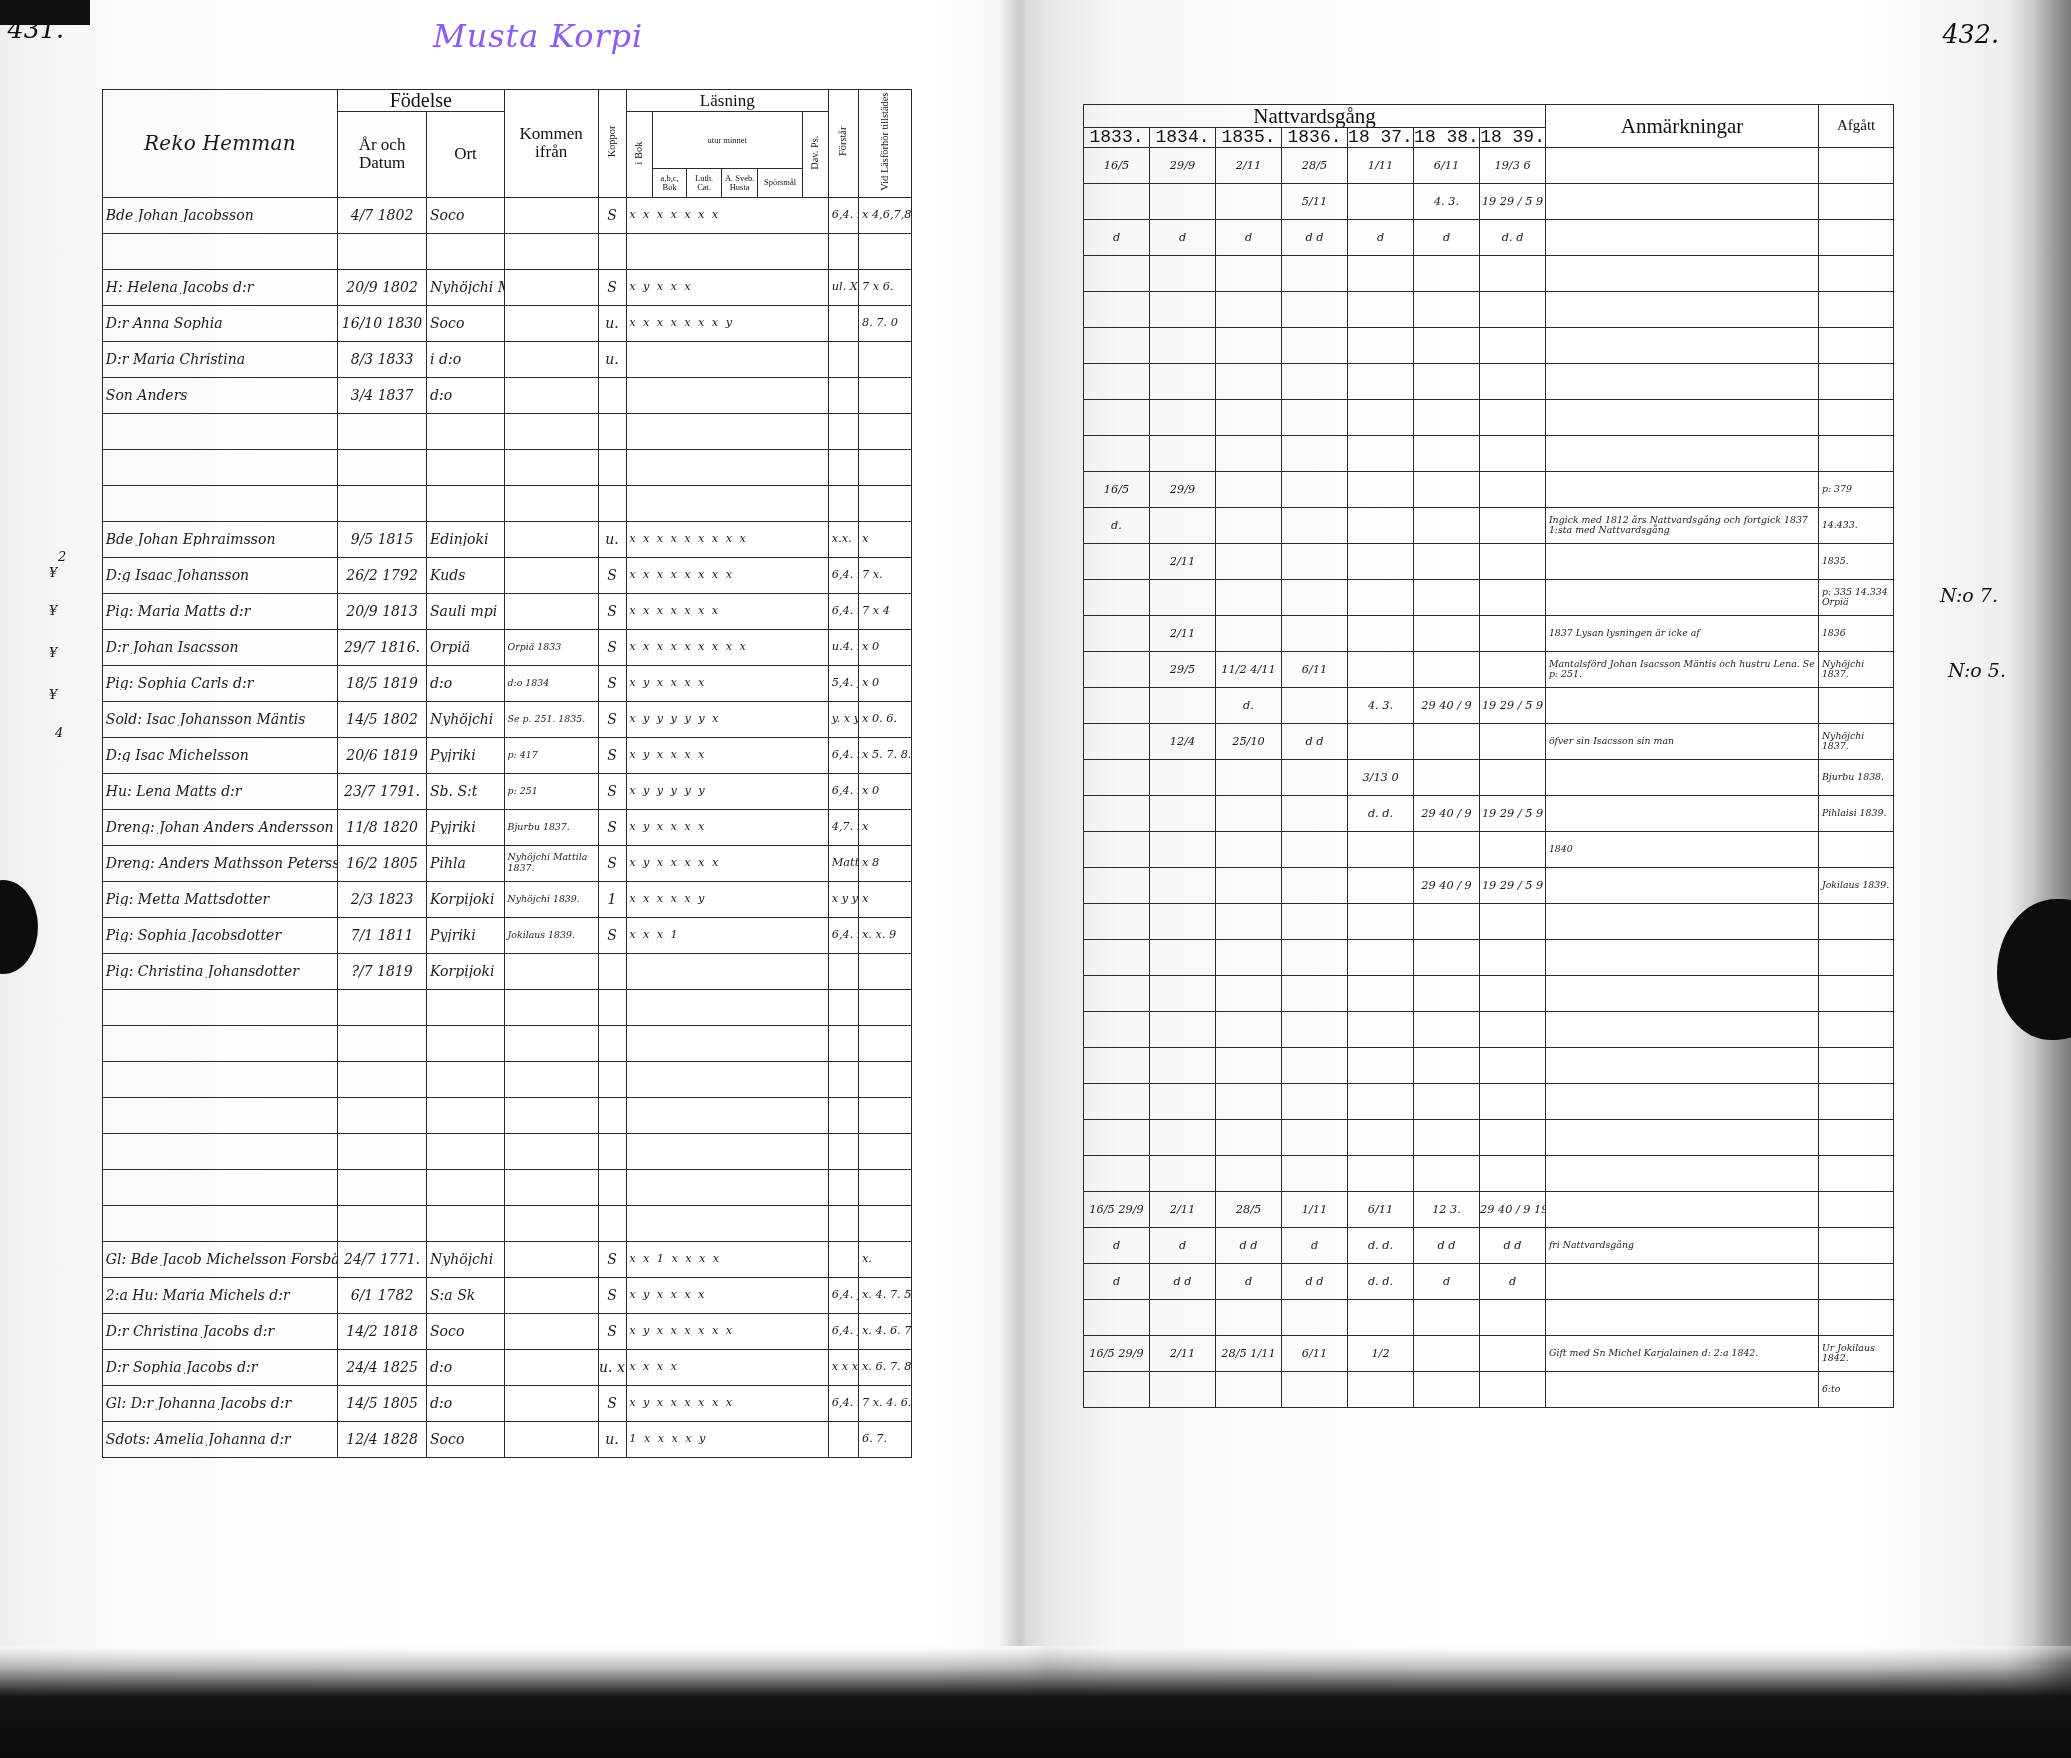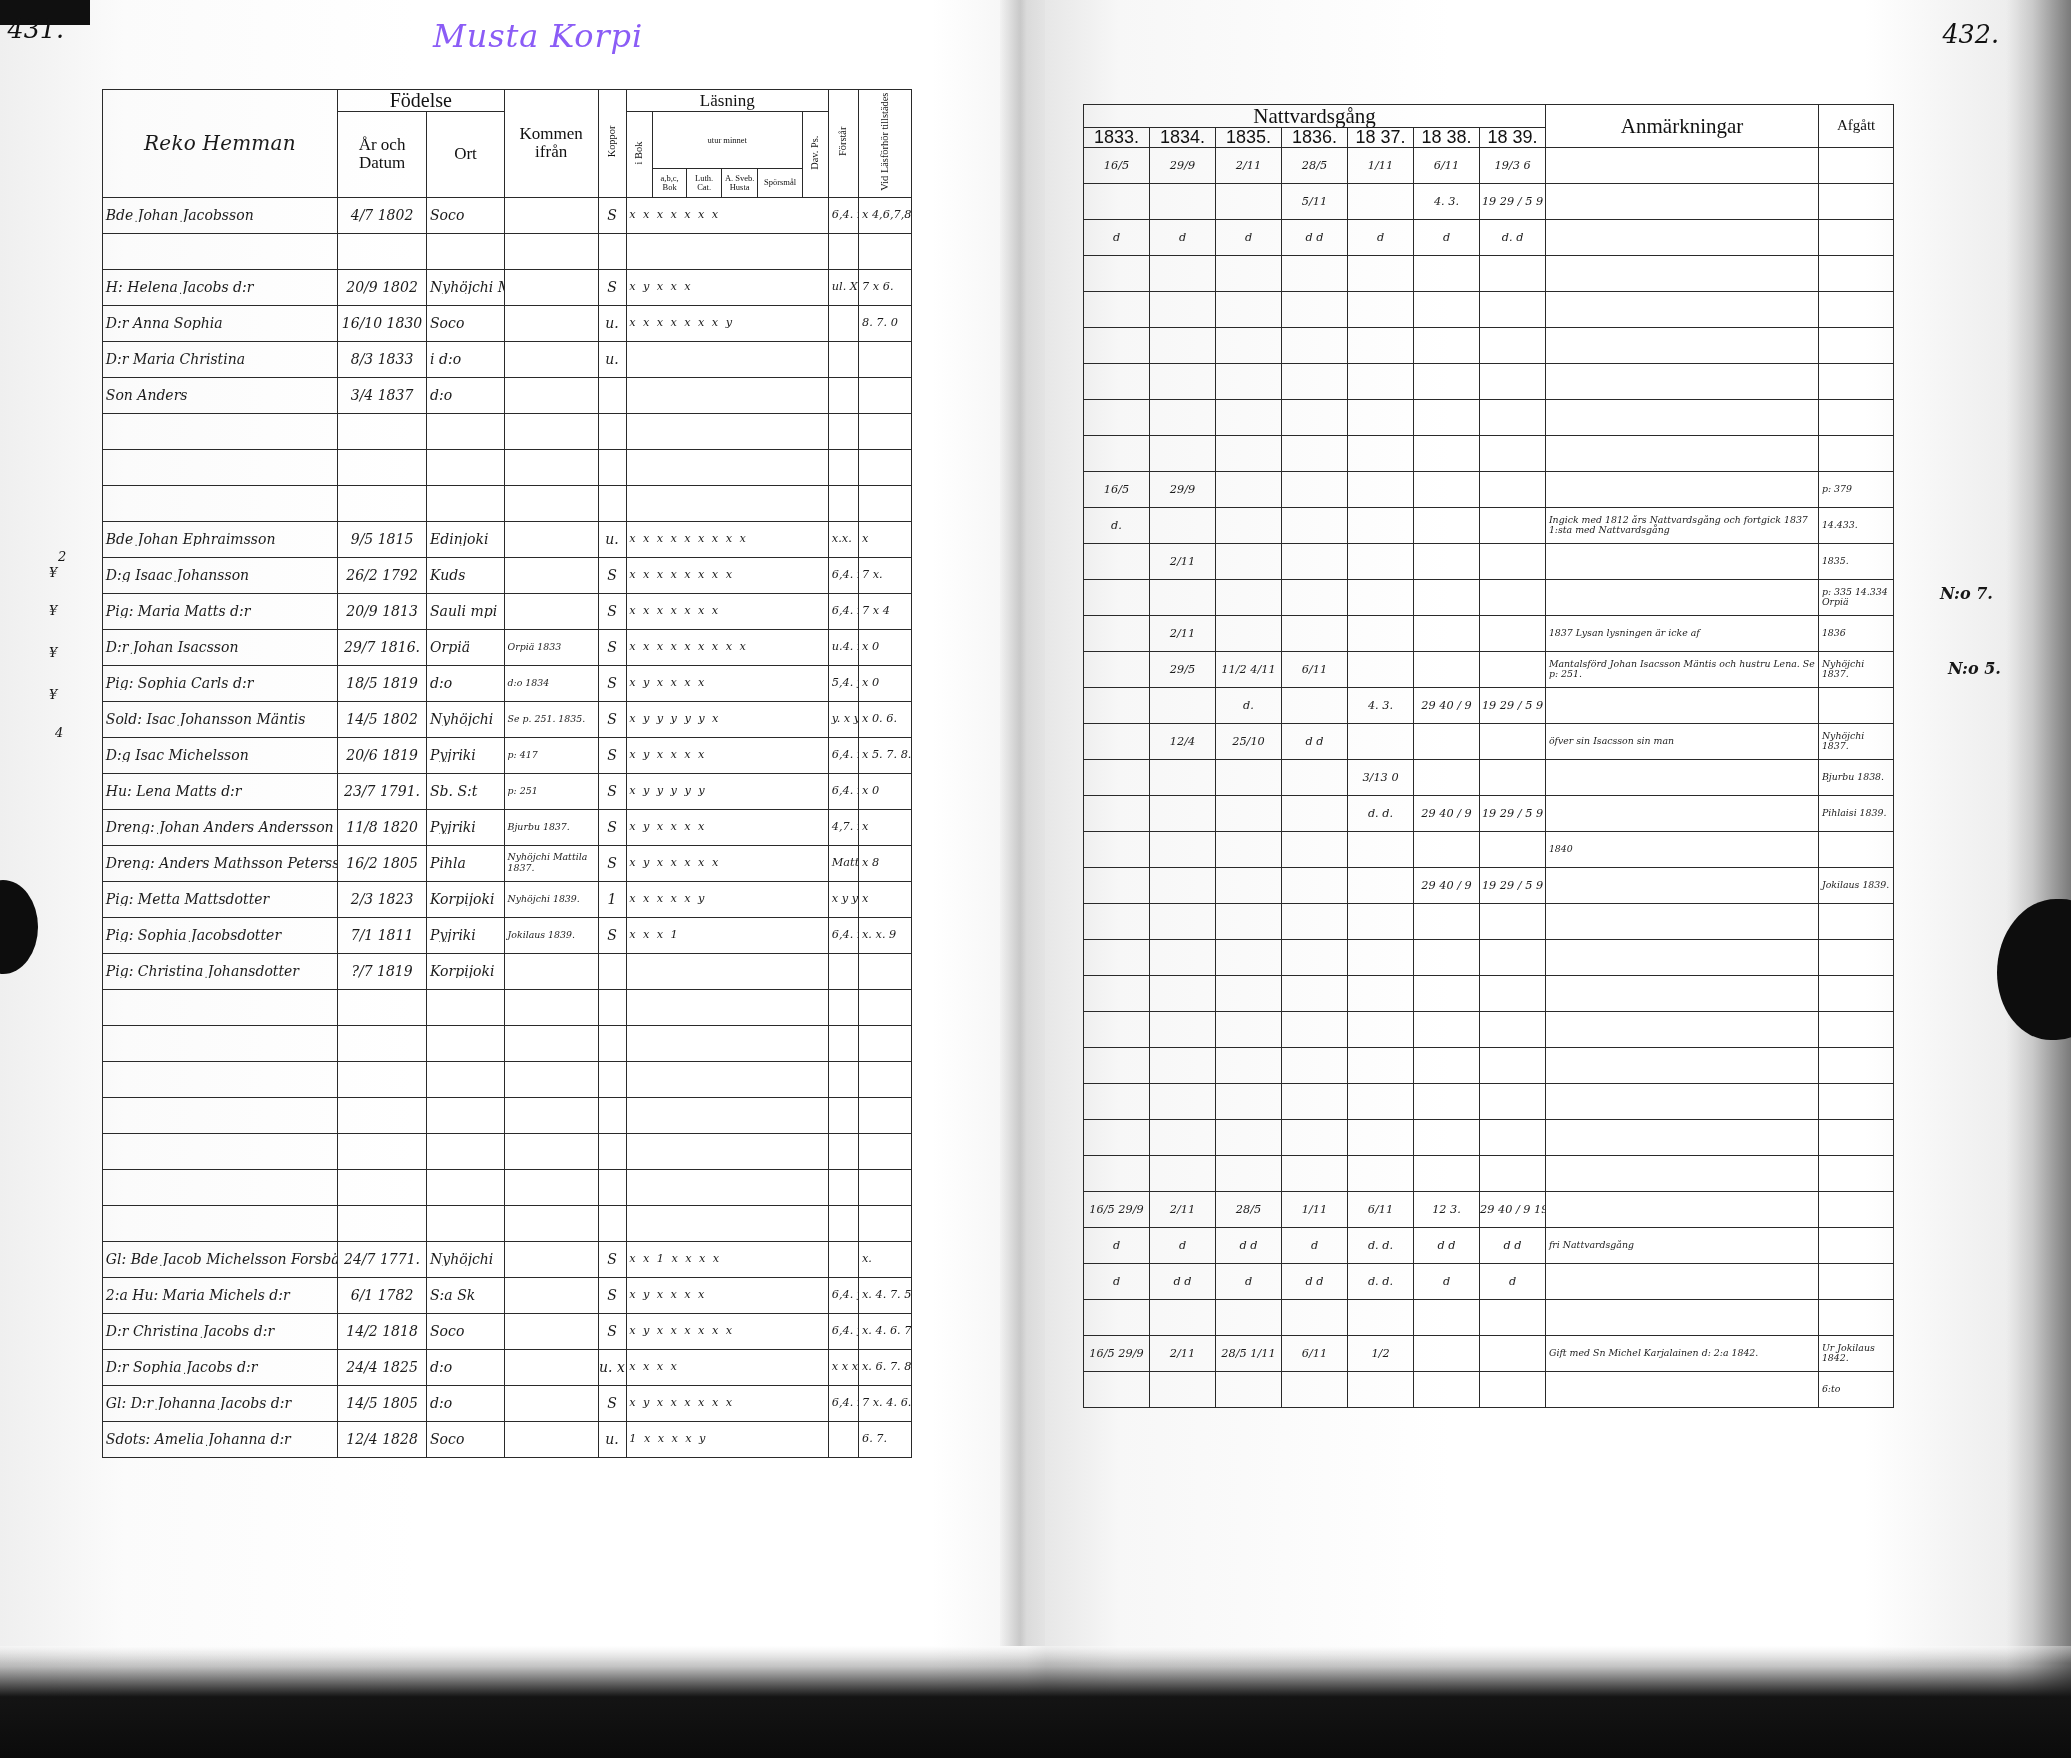--- a/index.html
+++ b/index.html
@@ -126,21 +126,21 @@
     font-size: 10.4px;
     line-height: 1.05;
     white-space: nowrap;
     padding: 2.8px 0;
     display: inline-block;
   }
 
   
   #right-table { left: 1083px; top: 104px; width: 810px; }
   #right-table .hdr-main { font-size: 21px; }
-  #right-table .hdr-year { font-size: 18px; font-family:Liberation Sans, sans-serif; }
+  #right-table .hdr-year { font-size: 18px; font-family:Liberation Mono, monospace; }
   #right-table td.row-cell { height: 35px; }
 
   
   td .cell-hw {
     display: block;
     font-family: "DejaVu Serif", serif;
     font-style: italic;
     font-size: 14px;
     color: #1b1b1b;
     padding-left: 2.8px;
@@ -155,21 +155,21 @@
 
   
   .margin-note {
     position: absolute;
     font-family: "DejaVu Serif", serif;
     font-style: italic;
     font-size: 13px;
     color: #161616;
     white-space: nowrap;
   }
-  .margin-note.big { font-size: 16px; font-weight: bold; }
+  .margin-note.big { font-size: 19px; }
 </style>
 </head>
 <body>
 
 <div id="scan"></div>
 <div id="gutter"></div>
 <div id="right-shadow"></div>
 <div id="bottom-shadow"></div>
 <div class="thumb" id="thumb-left"></div>
 <div class="thumb" id="thumb-right"></div>

